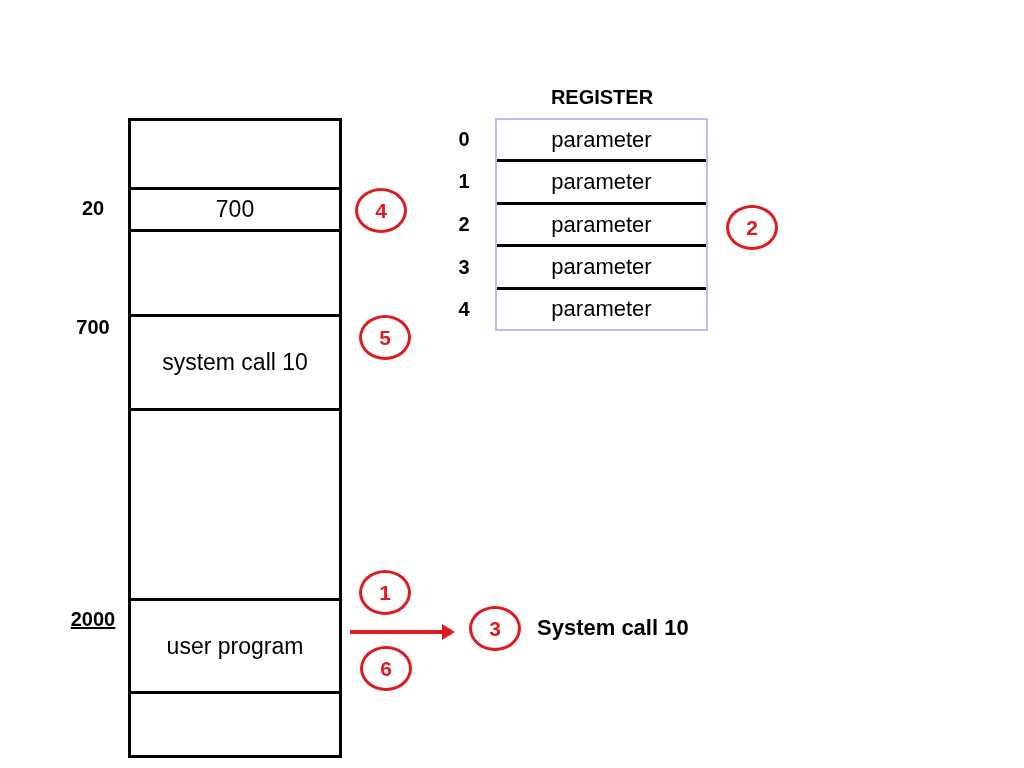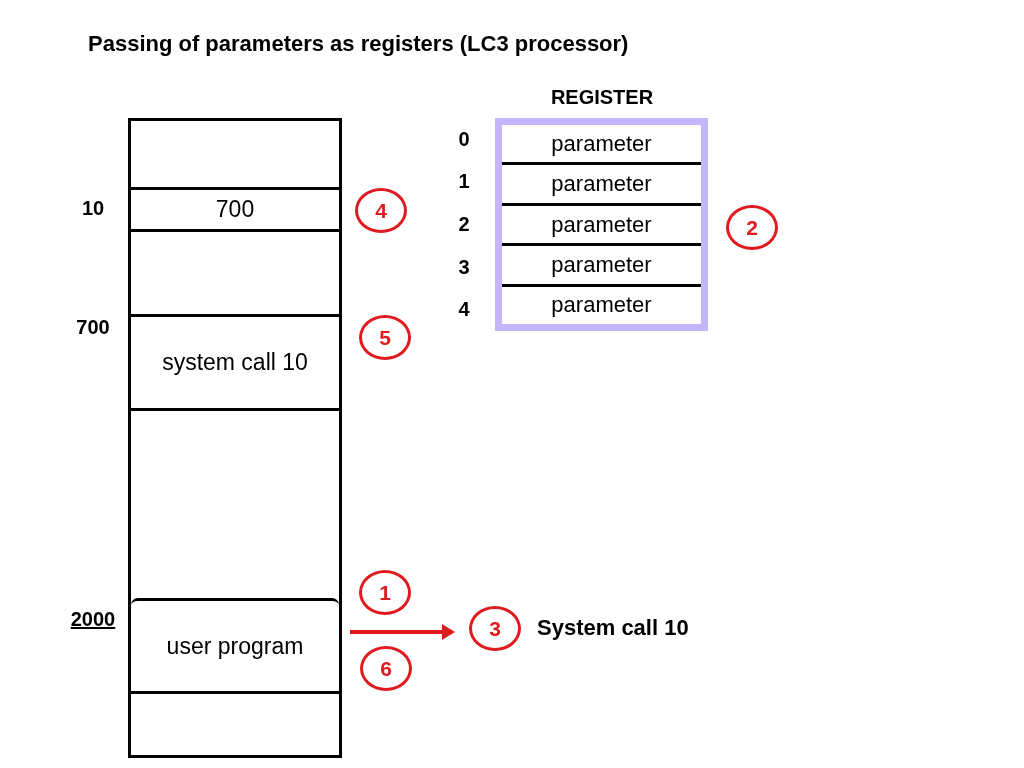--- a/index.html
+++ b/index.html
@@ -53,21 +53,21 @@
     align-items: center;
     justify-content: center;
     font-size: 23px;
   }
   .mem-cell + .mem-cell { border-top: 3px solid #000000; }
   .mem-r0 { height: 66px; }
   .mem-r1 { height: 42px; }
   .mem-r2 { height: 85px; }
   .mem-r3 { height: 94px; }
   .mem-r4 { height: 190px; }
-  .mem-r5 { height: 93px; border-radius: 7px; }
+  .mem-r5 { height: 93px; }
   .mem-r6 { height: 64px; }
 
   .addr-label {
     position: absolute;
     left: 53px;
     width: 80px;
     text-align: center;
     font-size: 20px;
     font-weight: bold;
   }
@@ -75,21 +75,21 @@
   .addr-700  { top: 316px; }
   .addr-2000 { top: 608px; text-decoration: underline; }
 
   
   .register-table {
     position: absolute;
     left: 495px;
     top: 118px;
     width: 213px;
     height: 213px;
-    border: 7px solid #c4b5fd;
+    border: 2px solid #c4b5fd;
     box-sizing: border-box;
     display: flex;
     flex-direction: column;
   }
   .reg-cell {
     flex: 1;
     box-sizing: border-box;
     display: flex;
     align-items: center;
     justify-content: center;
@@ -165,35 +165,34 @@
     font-size: 22px;
     font-weight: bold;
     white-space: nowrap;
   }
 </style>
 </head>
 <body>
 
 <div class="stage">
 
-  <div class="title">Passing of parameters as registers (LC3 processor)</div>
 
   <div class="col-header register-header">REGISTER</div>
 
   <div class="memory-col">
     <div class="mem-cell mem-r0"></div>
     <div class="mem-cell mem-r1">700</div>
     <div class="mem-cell mem-r2"></div>
     <div class="mem-cell mem-r3">system call 10</div>
     <div class="mem-cell mem-r4"></div>
     <div class="mem-cell mem-r5">user program</div>
     <div class="mem-cell mem-r6"></div>
   </div>
 
-  <div class="addr-label addr-10">10</div>
+  <div class="addr-label addr-10">20</div>
   <div class="addr-label addr-700">700</div>
   <div class="addr-label addr-2000">2000</div>
 
   <div class="reg-index-col">
     <div class="reg-index">0</div>
     <div class="reg-index">1</div>
     <div class="reg-index">2</div>
     <div class="reg-index">3</div>
     <div class="reg-index">4</div>
   </div>

